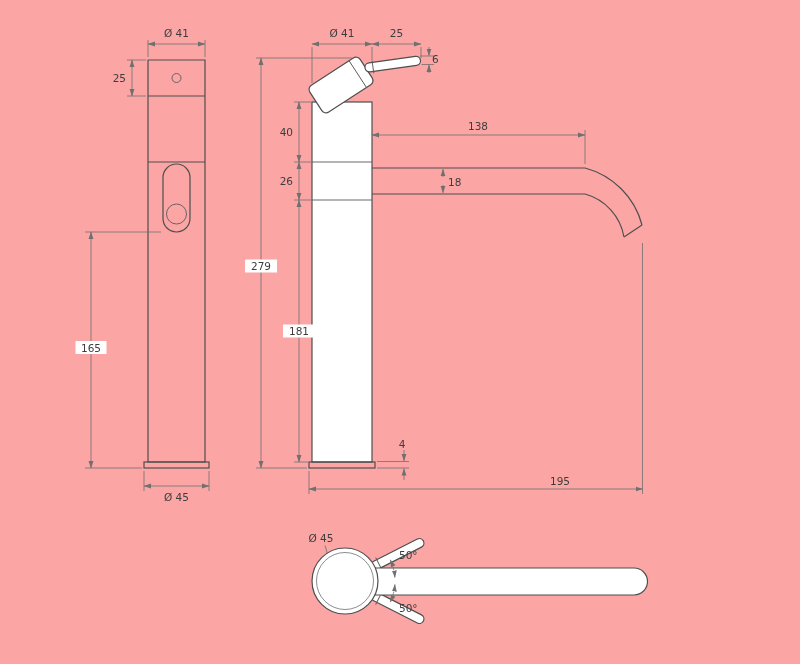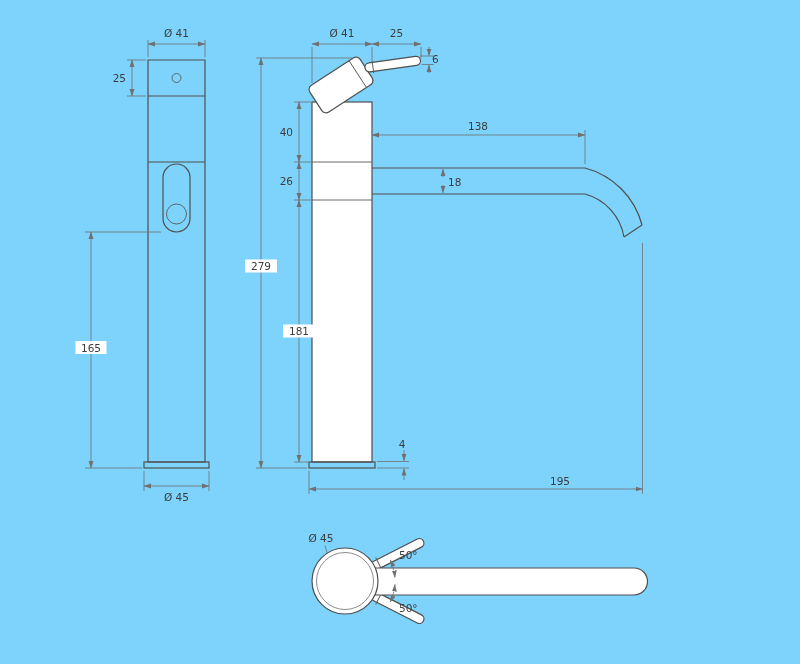--- a/index.html
+++ b/index.html
@@ -1,16 +1,16 @@
 <!DOCTYPE html>
 <html><head>
 <meta charset="utf-8">
 <style>
   html,body{margin:0;padding:0;background:#ffffff;}
-  .page{position:relative;width:800px;height:664px;background:#7dd3fc;overflow:hidden;
+  .page{position:relative;width:800px;height:664px;background:#fca5a5;overflow:hidden;
         font-family:"DejaVu Sans","Liberation Sans",sans-serif;text-align:center;}
   svg{display:block;}
   .obj{stroke:#4f4f4f;stroke-width:1.2;fill:none;}
   .obj-f{stroke:#4f4f4f;stroke-width:1.2;fill:#ffffff;}
   .thin{stroke:#5a5a5a;stroke-width:0.9;fill:none;}
   .dim{stroke:#707070;stroke-width:0.8;fill:none;}
   .dashed{stroke:#707070;stroke-width:0.8;fill:none;stroke-dasharray:4 3;}
   .bg{fill:#ffffff;stroke:none;}
   .dim-label{font-family:"DejaVu Sans","Liberation Sans",sans-serif;font-size:10.5px;fill:#3d3d3d;}
 </style>

